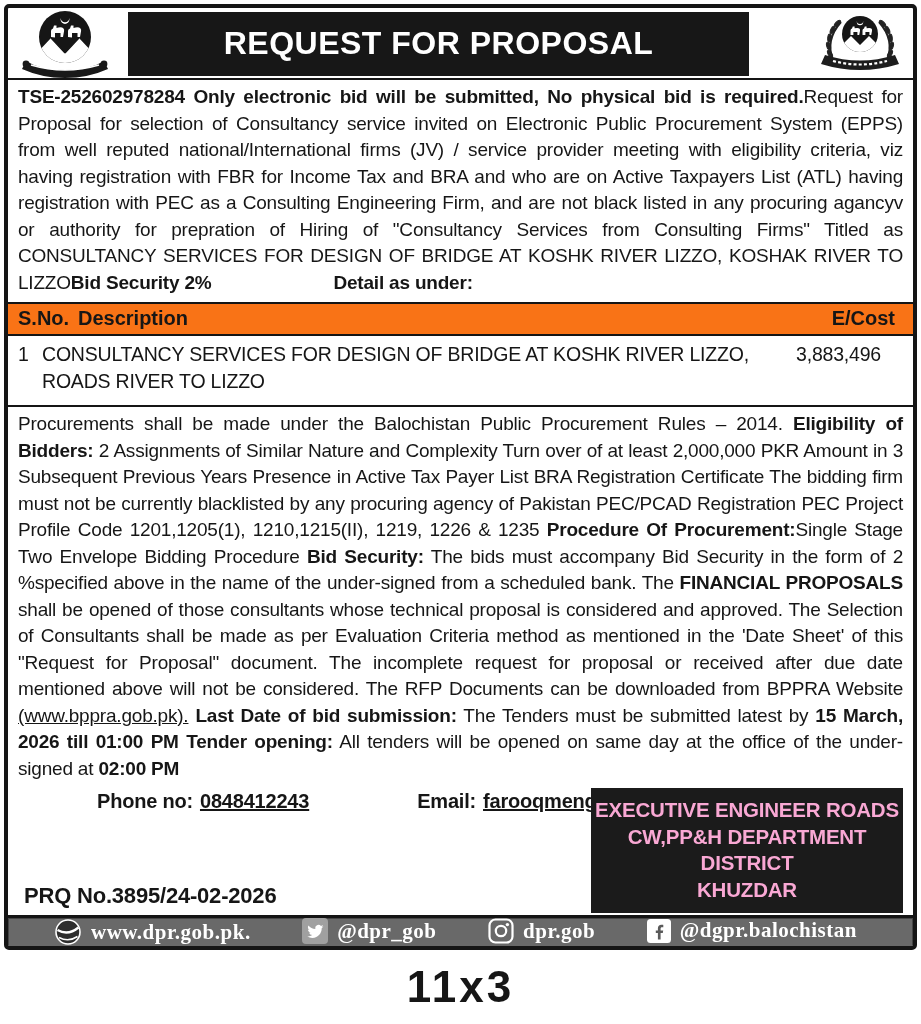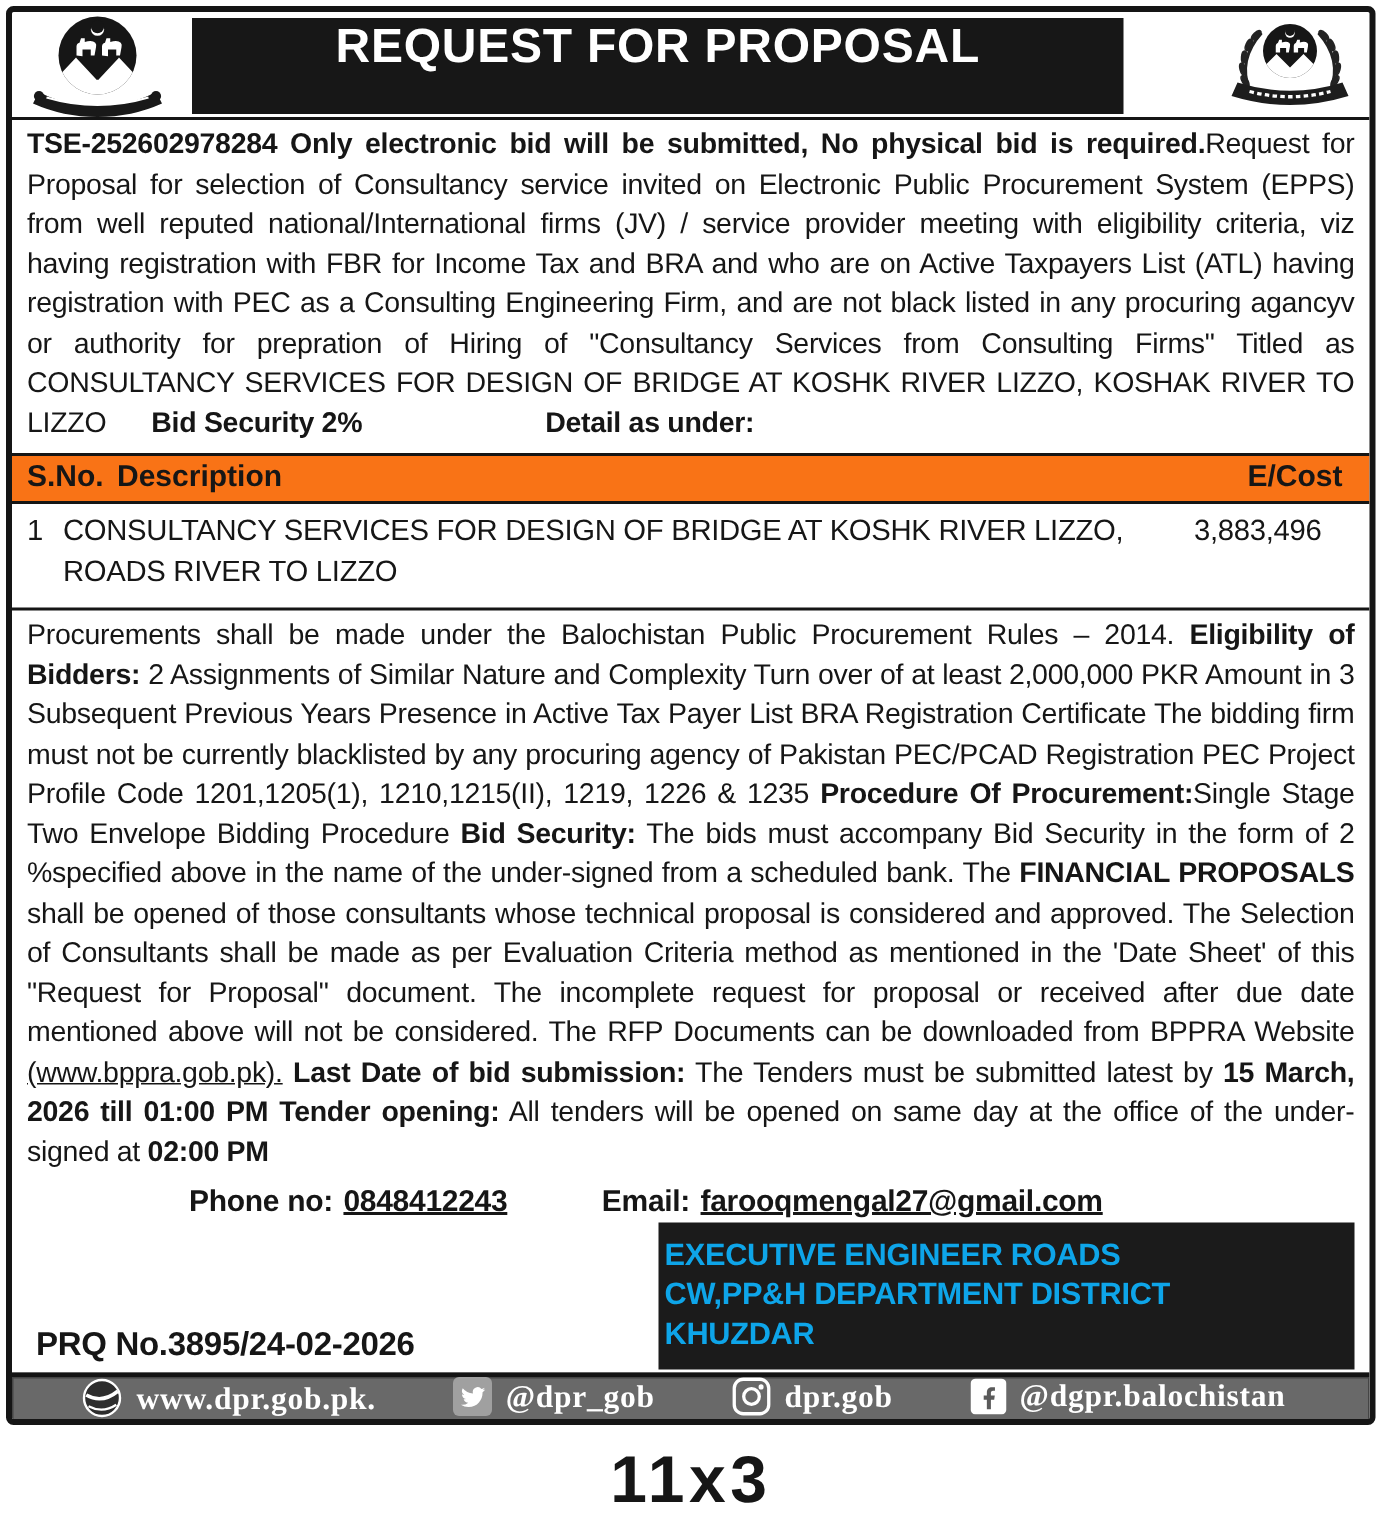--- a/index.html
+++ b/index.html
@@ -15,62 +15,62 @@
     display:flex; flex-direction:column;
     overflow:hidden;
   }
 
   
   .header { height:72px; display:flex; align-items:center; padding:3px 8px 2px 10px; border-bottom:2px solid #151515; }
   .emblem { flex:0 0 auto; }
   .banner {
     flex:1 1 auto; height:64px; margin:0 66px 0 16px;
     background:#171717; color:#fff;
-    display:flex; justify-content:center;
+    display:flex; align-items:center; justify-content:center;
   }
   .banner span { font-weight:bold; font-size:32px; letter-spacing:0.5px; white-space:nowrap; }
 
   
   .para {
     padding:4px 10px 6px 10px;
     font-size:19px; line-height:26.5px;
     text-align:justify; letter-spacing:-0.2px;
   }
   .intro { border-bottom:2px solid #151515; }
   .seg-bold { font-weight:bold; }
   .seg-underline { text-decoration:underline; }
-  .seg-bold-gap-sm { font-weight:bold; margin-left:30px; }
+  .seg-bold-gap-sm { font-weight:bold; }
   .seg-bold-gap-lg { font-weight:bold; margin-left:122px; }
 
   
   .tbl-head {
     display:grid; grid-template-columns:60px 1fr 160px;
     background:#f97316; font-weight:bold; font-size:20px;
     padding:3px 10px 4px 10px; border-bottom:2px solid #151515;
     align-items:center;
   }
   .tbl-head .cost { text-align:right; padding-right:8px; }
   .tbl-row {
     display:grid; grid-template-columns:24px 1fr 150px;
     font-size:19.5px; line-height:27px; letter-spacing:-0.2px;
     padding:5px 10px 10px 10px; border-bottom:2px solid #151515;
   }
   .tbl-row .cost { text-align:right; padding-right:22px; }
 
   
-  .contact { display:flex; gap:63px; padding:2px 10px 6px 118px; font-size:20px; font-weight:bold; letter-spacing:-0.2px; }
+  .contact { display:flex; gap:108px; padding:2px 10px 6px 89px; font-size:20px; font-weight:bold; letter-spacing:-0.2px; }
   .contact .val { text-decoration:underline; margin-left:7px; }
   .contact-group { white-space:nowrap; }
 
   
   .bottom-area { position:relative; flex:1 1 auto; min-height:96px; }
   .prq { position:absolute; left:16px; bottom:6px; font-weight:bold; font-size:22px; letter-spacing:-0.2px; }
   .sign-box {
-    position:absolute; right:10px; bottom:2px; width:464px;
-    background:#1b1b1b; color:#0ea5e9; 
+    position:absolute; right:10px; bottom:2px; width:312px;
+    background:#1b1b1b; color:#f9a8d4; text-align:center;
     padding:9px 4px 10px 4px;
   }
   .sign-box span { display:block; font-weight:bold; font-size:20.5px; line-height:26.5px; letter-spacing:-0.2px; }
 
   
   .social-bar {
     flex:0 0 35px; background:#696969;
     border-top:3px solid #141414;
     box-shadow:inset 0 0 0 1px #454545;
     display:flex; align-items:flex-start; justify-content:space-between;

